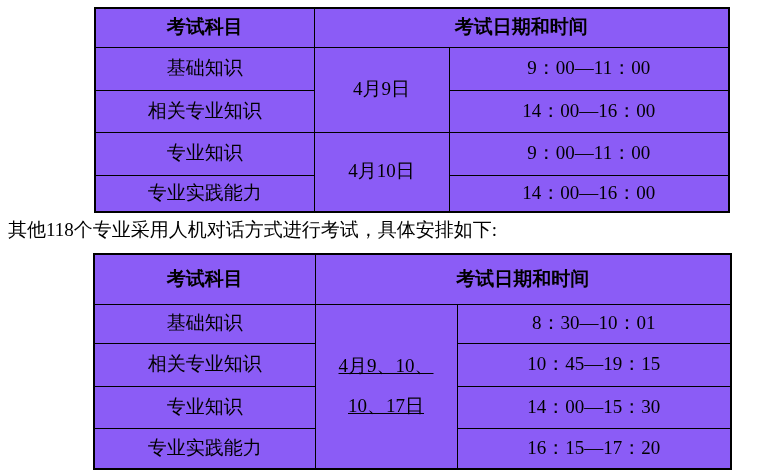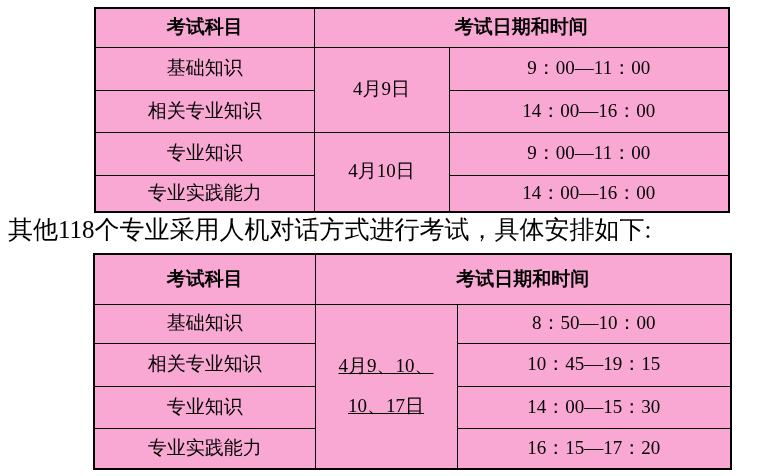--- a/index.html
+++ b/index.html
@@ -14,21 +14,21 @@
     background: #ffffff;
     color: #000000;
     font-family: "Liberation Serif", "DejaVu Serif", serif;
     overflow: hidden;
   }
   table.sched {
     position: absolute;
     border-collapse: collapse;
     table-layout: fixed;
     border: 2px solid #000000;
-    background: #f9a8d4;
+    background: #8b5cf6;
   }
   table.t1 { left: 94px; top: 7px;  width: 634px; }
   table.t2 { left: 93px; top: 253px; width: 637px; }
   table.sched th,
   table.sched td {
     border: 1px solid #000000;
     padding: 0;
     text-align: center;
     vertical-align: middle;
     font-size: 19px;
@@ -58,21 +58,21 @@
   td.date-multi .date-line {
     line-height: 40px;
     white-space: nowrap;
     text-decoration: underline;
   }
   .intro {
     position: absolute;
     left: 8px;
     top: 217px;
     margin: 0;
-    font-size: 25px;
+    font-size: 19px;
     line-height: 26px;
     white-space: nowrap;
     text-align: right;
   }
 </style>
 </head>
 <body>
 
 <div class="page">
 
@@ -120,21 +120,21 @@
       <tr class="hdr">
         <th>考试科目</th>
         <th colspan="2">考试日期和时间</th>
       </tr>
       <tr class="r1">
         <td>基础知识</td>
         <td rowspan="4" class="date-multi">
           <div class="date-line">4月9、10、</div>
           <div class="date-line">10、17日</div>
         </td>
-        <td>8：50—10：00</td>
+        <td>8：30—10：01</td>
       </tr>
       <tr class="r2">
         <td>相关专业知识</td>
         <td>10：45—19：15</td>
       </tr>
       <tr class="r3">
         <td>专业知识</td>
         <td>14：00—15：30</td>
       </tr>
       <tr class="r4">

